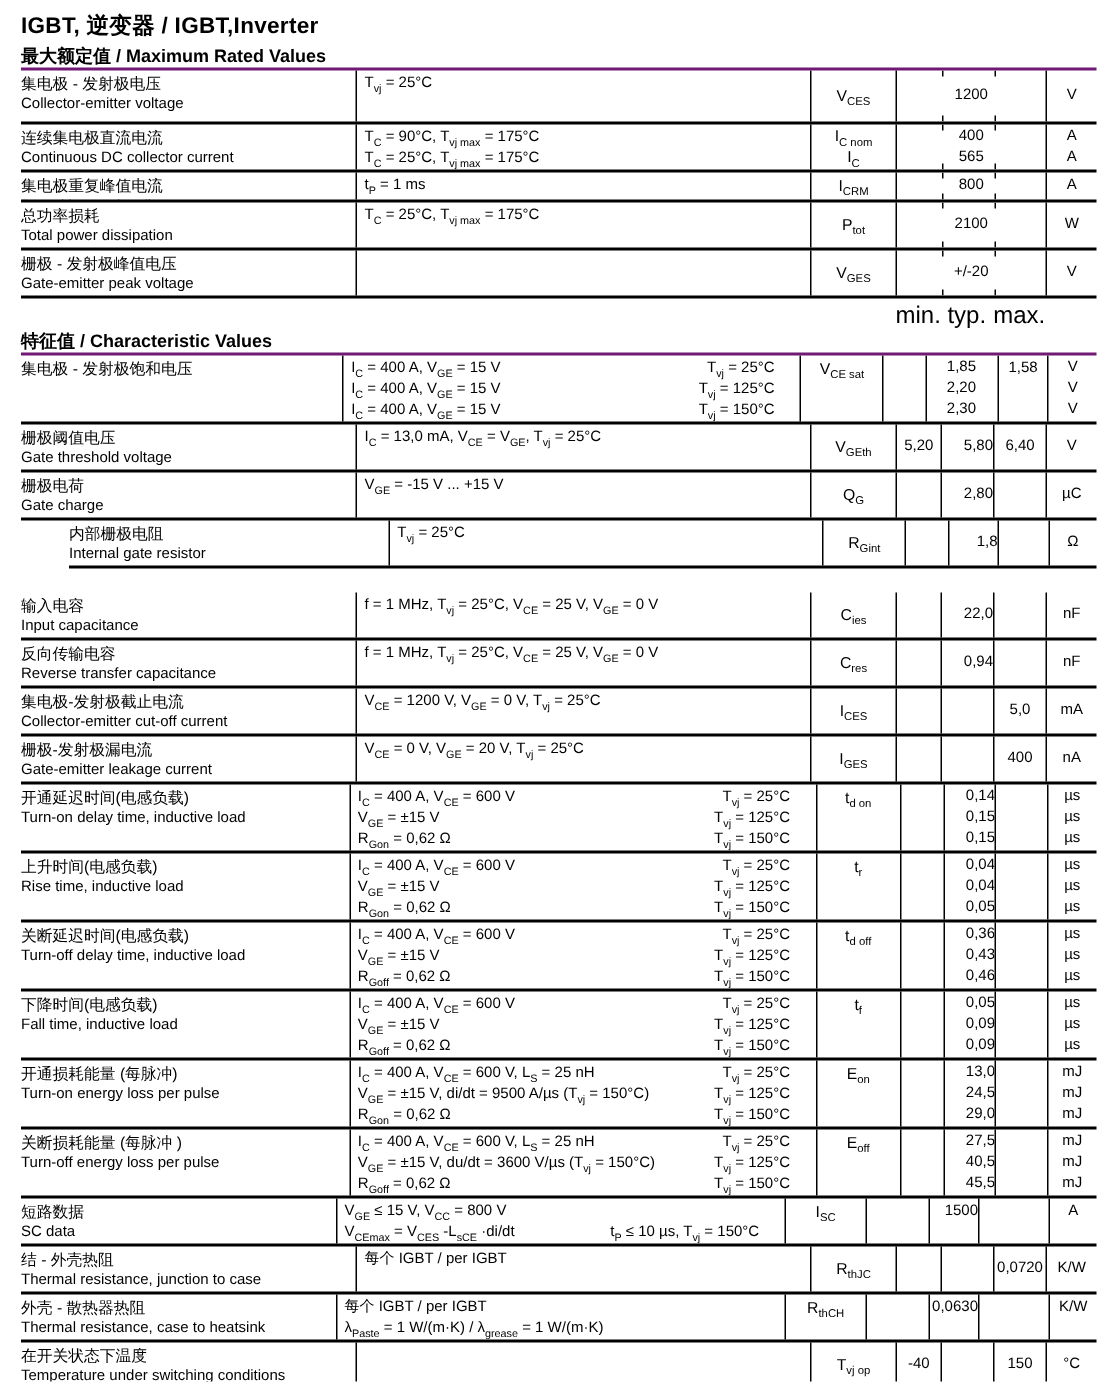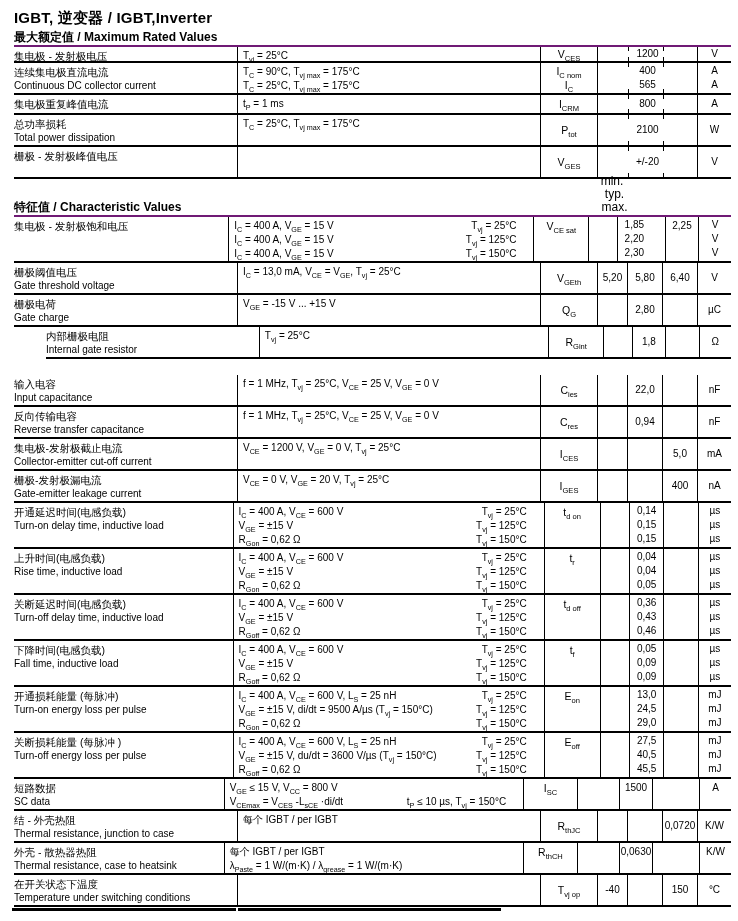--- a/index.html
+++ b/index.html
@@ -10,43 +10,43 @@
   }
   .page { padding:8px 7px 0 14px; width:717px; }
 
   .title { font-size:15px; font-weight:bold; line-height:19px; margin:0 0 3px 0; letter-spacing:0.2px; }
 
   .sec-head {
     position:relative; width:717px; font-size:12px; font-weight:bold;
     line-height:14px; border-bottom:2px solid #701a75; padding-bottom:1px;
   }
   .sec-head .col-labels {
-    position:absolute; left:583px; bottom:1px; width:100px; display:flex;
-    font-size:12px; font-weight:normal; line-height:13px;flex-direction:column;
+    position:absolute; left:583px; bottom:18px; width:100px; display:flex;
+    font-size:16px; font-weight:normal; line-height:13px;
   }
   .col-labels span { display:block; text-align:center; }
   .col-labels .w-min { width:30px; } .col-labels .w-typ { width:35px; } .col-labels .w-max { width:35px; }
 
   .tbl { width:717px; }
   .row { display:flex; box-sizing:border-box; border-bottom:2px solid #000; }
   .c {
     box-sizing:border-box; border-left:1px solid #000;
     display:flex; flex-direction:column; justify-content:center;
     font-size:10px; line-height:14px; overflow:hidden;
   }
   .c.top { justify-content:flex-start; padding-top:2px;margin-left:14px; }
   .c-name  { width:223px; border-left:none; justify-content:flex-start; padding-top:2px; }
   .c-name .zh { font-size:10.5px; }
   .c-name .en { font-size:10px; }
   .c-cond  { width:303px; justify-content:flex-start; padding:2px 3px 0 5px; }
   .c-cond .cl { display:flex; justify-content:space-between; line-height:14px; white-space:nowrap; }
   .c-sym   { width:57px; text-align:center; font-size:10.5px; }
   .c-val   { width:100px; text-align:center; position:relative; }
   .c-min   { width:30px; text-align:center; }
-  .c-typ   { width:35px; text-align:center; }
+  .c-typ   { width:35px; text-align:right; }
   .c-max   { width:35px; text-align:center; }
   .c-unit  { width:34px; text-align:center; }
   sub { font-size:0.72em; line-height:0; }
 
   
   .tick { position:absolute; width:1px; height:4px; background:#000; }
   .tick.t1 { left:30px; top:0; } .tick.t2 { left:65px; top:0; }
   .tick.b1 { left:30px; bottom:0; } .tick.b2 { left:65px; bottom:0; }
 
   .gap2 { height:21px; }
@@ -60,21 +60,21 @@
 <body>
 
 <div class="page">
 
   <div class="title">IGBT, 逆变器 / IGBT,Inverter</div>
 
   <div class="sec-head">
     <span>最大额定值 / Maximum Rated Values</span>
   </div>
   <div class="tbl" id="tbl1">
-      <div class="row" style="height: 16px;">
+      <div class="row" style="height: 36px;">
         <div class="c c-name">
           <div class="zh">集电极 - 发射极电压</div>
           <div class="en">Collector-emitter voltage</div>
         </div>
         <div class="c c-cond">
           <div class="cl">
             <div class="cl-l">T<sub>vj</sub> = 25°C</div>
           </div>
         </div>
         <div class="c c-sym">
@@ -165,20 +165,21 @@
           <div class="tick b1"></div>
           <div class="tick b2"></div>
         </div>
         <div class="c c-unit">
           <div class="vl">W</div>
         </div>
       </div>
       <div class="row" style="height: 32px;">
         <div class="c c-name">
           <div class="zh">栅极 - 发射极峰值电压</div>
+          <div class="en">Gate-emitter peak voltage</div>
         </div>
         <div class="c c-cond"></div>
         <div class="c c-sym">
           <div class="vl">V<sub>GES</sub></div>
         </div>
         <div class="c c-val">
           <div class="vl">+/-20</div>
           <div class="tick t1"></div>
           <div class="tick t2"></div>
           <div class="tick b1"></div>
@@ -222,21 +223,21 @@
         <div class="c c-sym top">
           <div class="vl">V<sub>CE sat</sub></div>
         </div>
         <div class="c c-min"></div>
         <div class="c c-typ">
           <div class="vl">1,85</div>
           <div class="vl">2,20</div>
           <div class="vl">2,30</div>
         </div>
         <div class="c c-max top">
-          <div class="vl">2,25</div>
+          <div class="vl">1,58</div>
         </div>
         <div class="c c-unit">
           <div class="vl">V</div>
           <div class="vl">V</div>
           <div class="vl">V</div>
         </div>
       </div>
       <div class="row" style="height: 32px;">
         <div class="c c-name">
           <div class="zh">栅极阈值电压</div>

